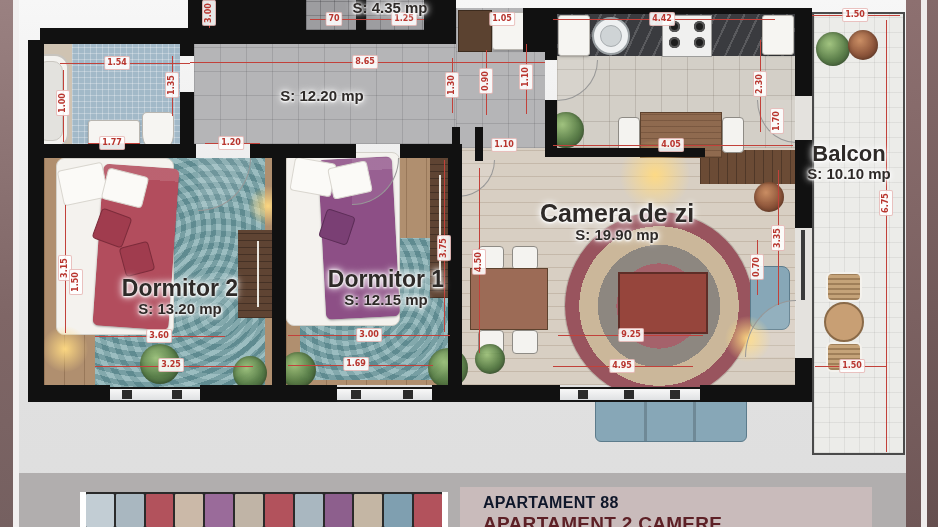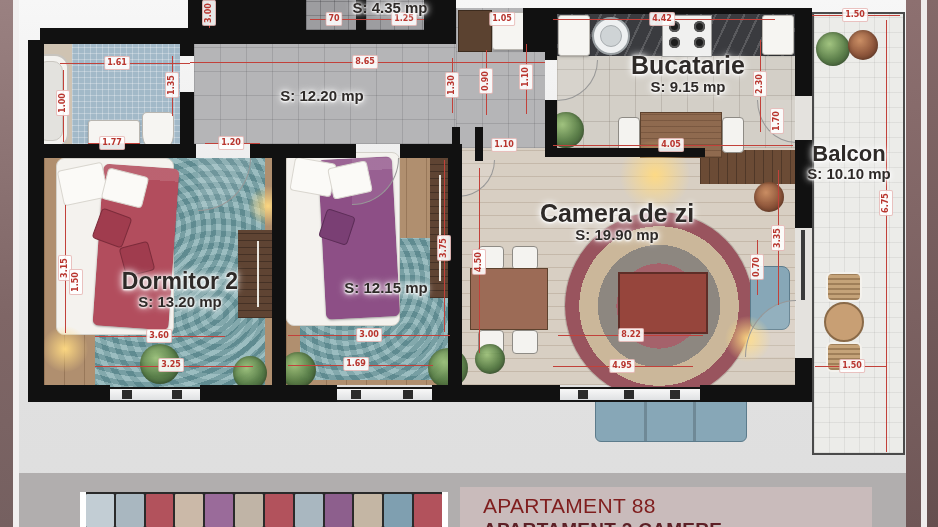--- a/index.html
+++ b/index.html
@@ -104,21 +104,21 @@
   .strip.mauve-r1{left:906px;width:15px;background:linear-gradient(180deg,#8d7070,#6f5757)}
   .strip.white-r{left:921px;width:6px;background:#efecec}
   .strip.mauve-r2{left:927px;width:11px;background:linear-gradient(180deg,#846969,#654f4f)}
   .band{position:absolute;left:0;right:0;top:473px;height:54px;background:#b1aeae;z-index:60}
   .thumb{position:absolute;left:80px;top:492px;width:368px;height:35px;z-index:65;
     border-left:6px solid #fff;border-right:6px solid #fff;background:#2a2a2a;overflow:hidden;
     display:flex;gap:2px;padding:2px 0 0 0;box-sizing:border-box}
   .thumb>div{flex:1;border-radius:1px}
   .apt-box{position:absolute;left:460px;top:487px;width:412px;height:40px;background:#c9bbbb;z-index:65;
     padding:7px 0 0 23px;box-sizing:border-box;overflow:hidden}
-  .apt-box .t1{font-weight:normal;font-size:21px;color:#7f1d1d;letter-spacing:.3px}
+  .apt-box .t1{font-weight:bold;font-size:16px;color:#0f172a;letter-spacing:.3px}
   .apt-box .t2{font-weight:bold;font-size:19px;color:#5d2026;letter-spacing:.3px;margin-top:1px}
 </style>
 </head>
 <body>
 
 <div id="page">
 
   <div class="fl fl-bath-strip" style="left:44px;top:44px;width:28px;height:100px"></div>
   <div class="fl fl-bath" style="left:72px;top:44px;width:108px;height:100px"></div>
   <div class="fl fl-hol" style="left:194px;top:44px;width:262px;height:100px"></div>
@@ -272,21 +272,21 @@
   <div class="dimline" style="left:65px;top:205px;width:1px;height:128px"></div>
   <div class="dimline" style="left:444px;top:160px;width:1px;height:172px"></div>
   <div class="dimline" style="left:479px;top:168px;width:1px;height:185px"></div>
   <div class="dimline" style="left:778px;top:170px;width:1px;height:135px"></div>
   <div class="dimline" style="left:526px;top:44px;width:1px;height:70px"></div>
   <div class="dimline" style="left:486px;top:50px;width:1px;height:65px"></div>
   <div class="dimline" style="left:172px;top:56px;width:1px;height:60px"></div>
   <div class="dimline" style="left:209px;top:2px;width:1px;height:26px"></div>
   <div class="dimline" style="left:757px;top:240px;width:1px;height:55px"></div>
 
-  <span class="dim" style="left:117px;top:63px">1.61</span>
+  <span class="dim" style="left:117px;top:63px">1.54</span>
   <span class="dim dimv" style="left:209px;top:13px">3.00</span>
   <span class="dim dimv" style="left:63px;top:103px">1.00</span>
   <span class="dim dimv" style="left:172px;top:85px">1.35</span>
   <span class="dim" style="left:112px;top:143px">1.77</span>
   <span class="dim" style="left:231px;top:143px">1.20</span>
   <span class="dim" style="left:334px;top:19px">70</span>
   <span class="dim" style="left:404px;top:19px">1.25</span>
   <span class="dim" style="left:365px;top:62px">8.65</span>
   <span class="dim dimv" style="left:452px;top:85px">1.30</span>
   <span class="dim" style="left:502px;top:19px">1.05</span>
@@ -303,45 +303,42 @@
   <span class="dim dimv" style="left:757px;top:267px">0.70</span>
   <span class="dim" style="left:852px;top:366px">1.50</span>
   <span class="dim dimv" style="left:65px;top:268px">3.15</span>
   <span class="dim dimv" style="left:76px;top:282px">1.50</span>
   <span class="dim" style="left:159px;top:336px">3.60</span>
   <span class="dim" style="left:171px;top:365px">3.25</span>
   <span class="dim" style="left:369px;top:335px">3.00</span>
   <span class="dim" style="left:356px;top:364px">1.69</span>
   <span class="dim dimv" style="left:444px;top:248px">3.75</span>
   <span class="dim dimv" style="left:479px;top:262px">4.50</span>
-  <span class="dim" style="left:631px;top:335px">8.22</span>
+  <span class="dim" style="left:631px;top:335px">9.25</span>
   <span class="dim" style="left:622px;top:366px">4.95</span>
 
   <div class="room-label" style="left:322px;top:96px">
     <span class="ar">S: 12.20 mp</span>
   </div>
   <div class="room-label" style="left:390px;top:8px">
     <span class="ar">S: 4.35 mp</span>
-  </div>
-  <div class="room-label" style="left:688px;top:74px">
-    <span class="nm" style="font-size:25px">Bucatarie</span>
-    <span class="ar">S: 9.15 mp</span>
   </div>
   <div class="room-label" style="left:849px;top:162px">
     <span class="nm" style="font-size:22px">Balcon</span>
     <span class="ar">S: 10.10 mp</span>
   </div>
   <div class="room-label" style="left:617px;top:222px">
     <span class="nm" style="font-size:25px">Camera de zi</span>
     <span class="ar">S: 19.90 mp</span>
   </div>
   <div class="room-label" style="left:386px;top:288px">
+    <span class="nm" style="font-size:23px">Dormitor 1</span>
     <span class="ar">S: 12.15 mp</span>
   </div>
-  <div class="room-label" style="left:180px;top:290px">
+  <div class="room-label" style="left:180px;top:297px">
     <span class="nm" style="font-size:23px">Dormitor 2</span>
     <span class="ar">S: 13.20 mp</span>
   </div>
 
   <div class="band"></div>
   <div class="thumb">
     <div style="background:#c2cdd4"></div>
     <div style="background:#a9b7c0"></div>
     <div style="background:#b2525c"></div>
     <div style="background:#cbb9a8"></div>

